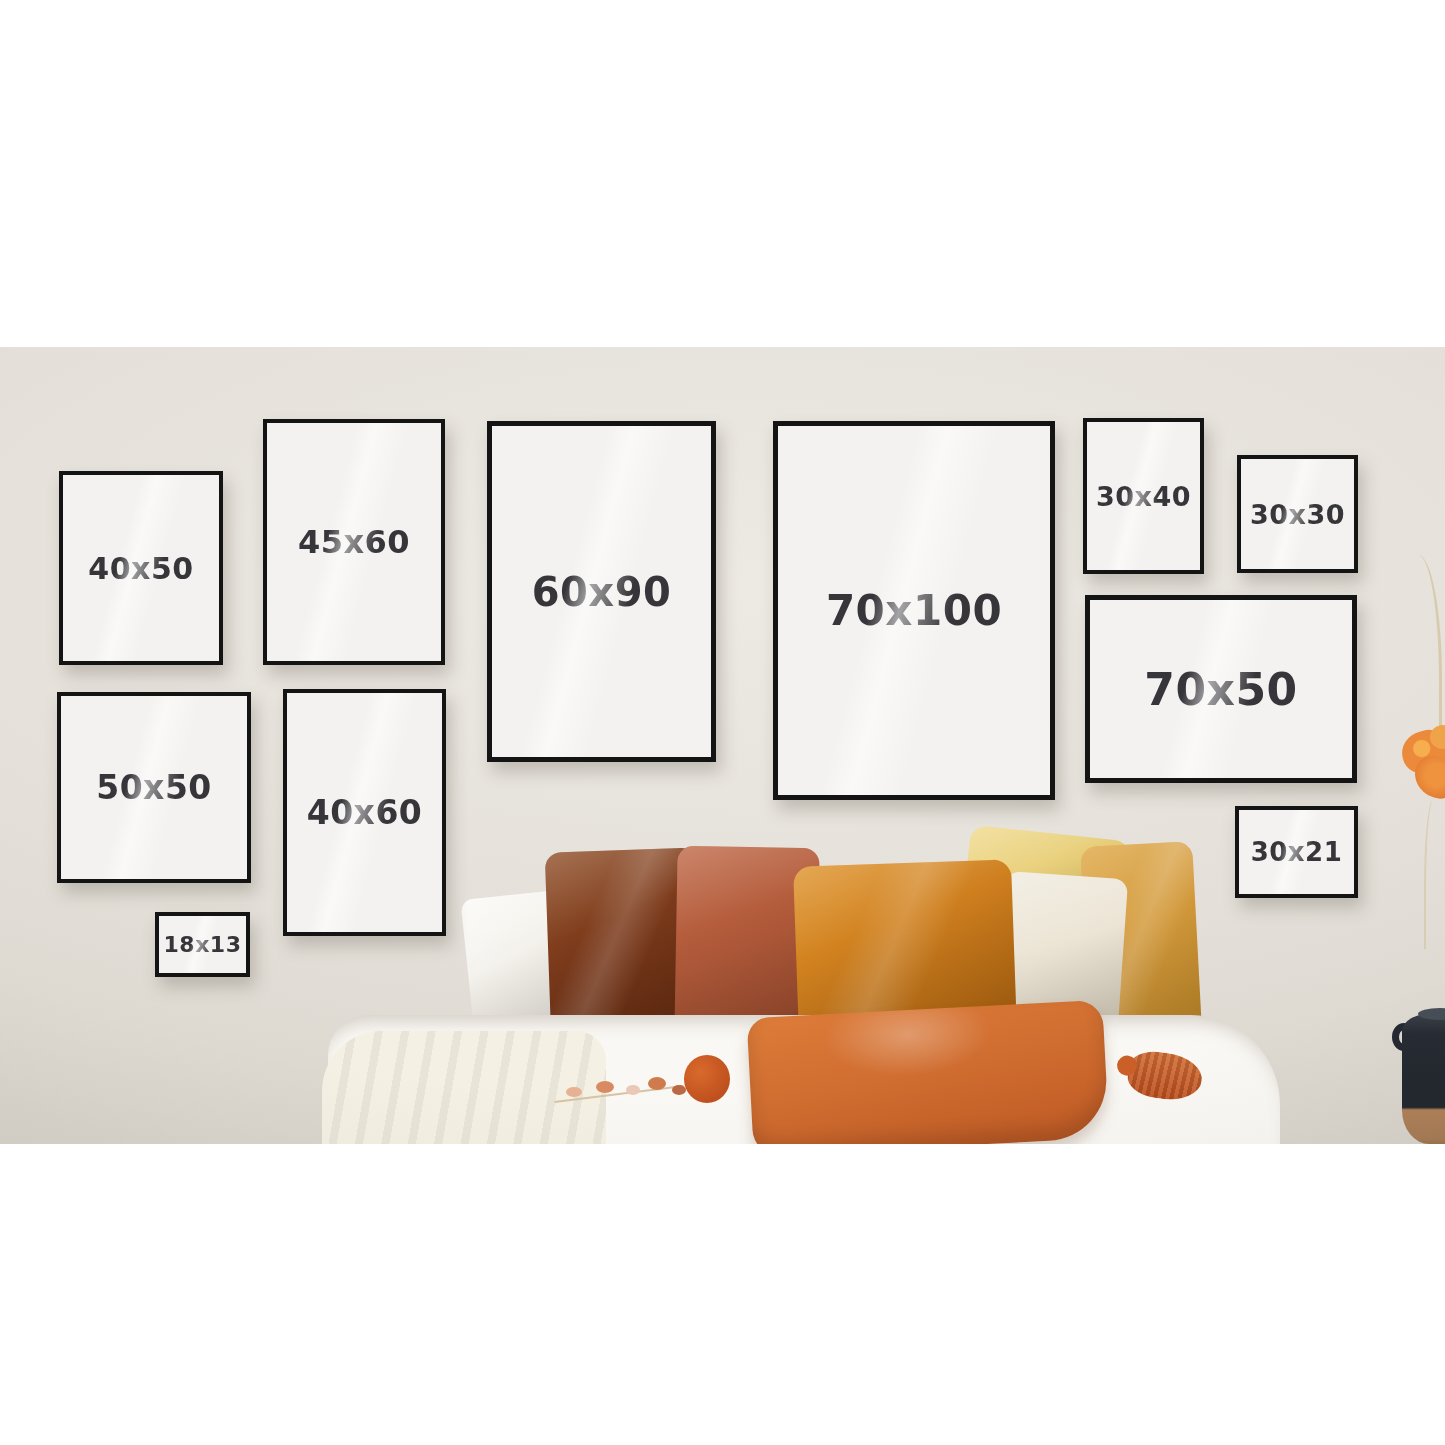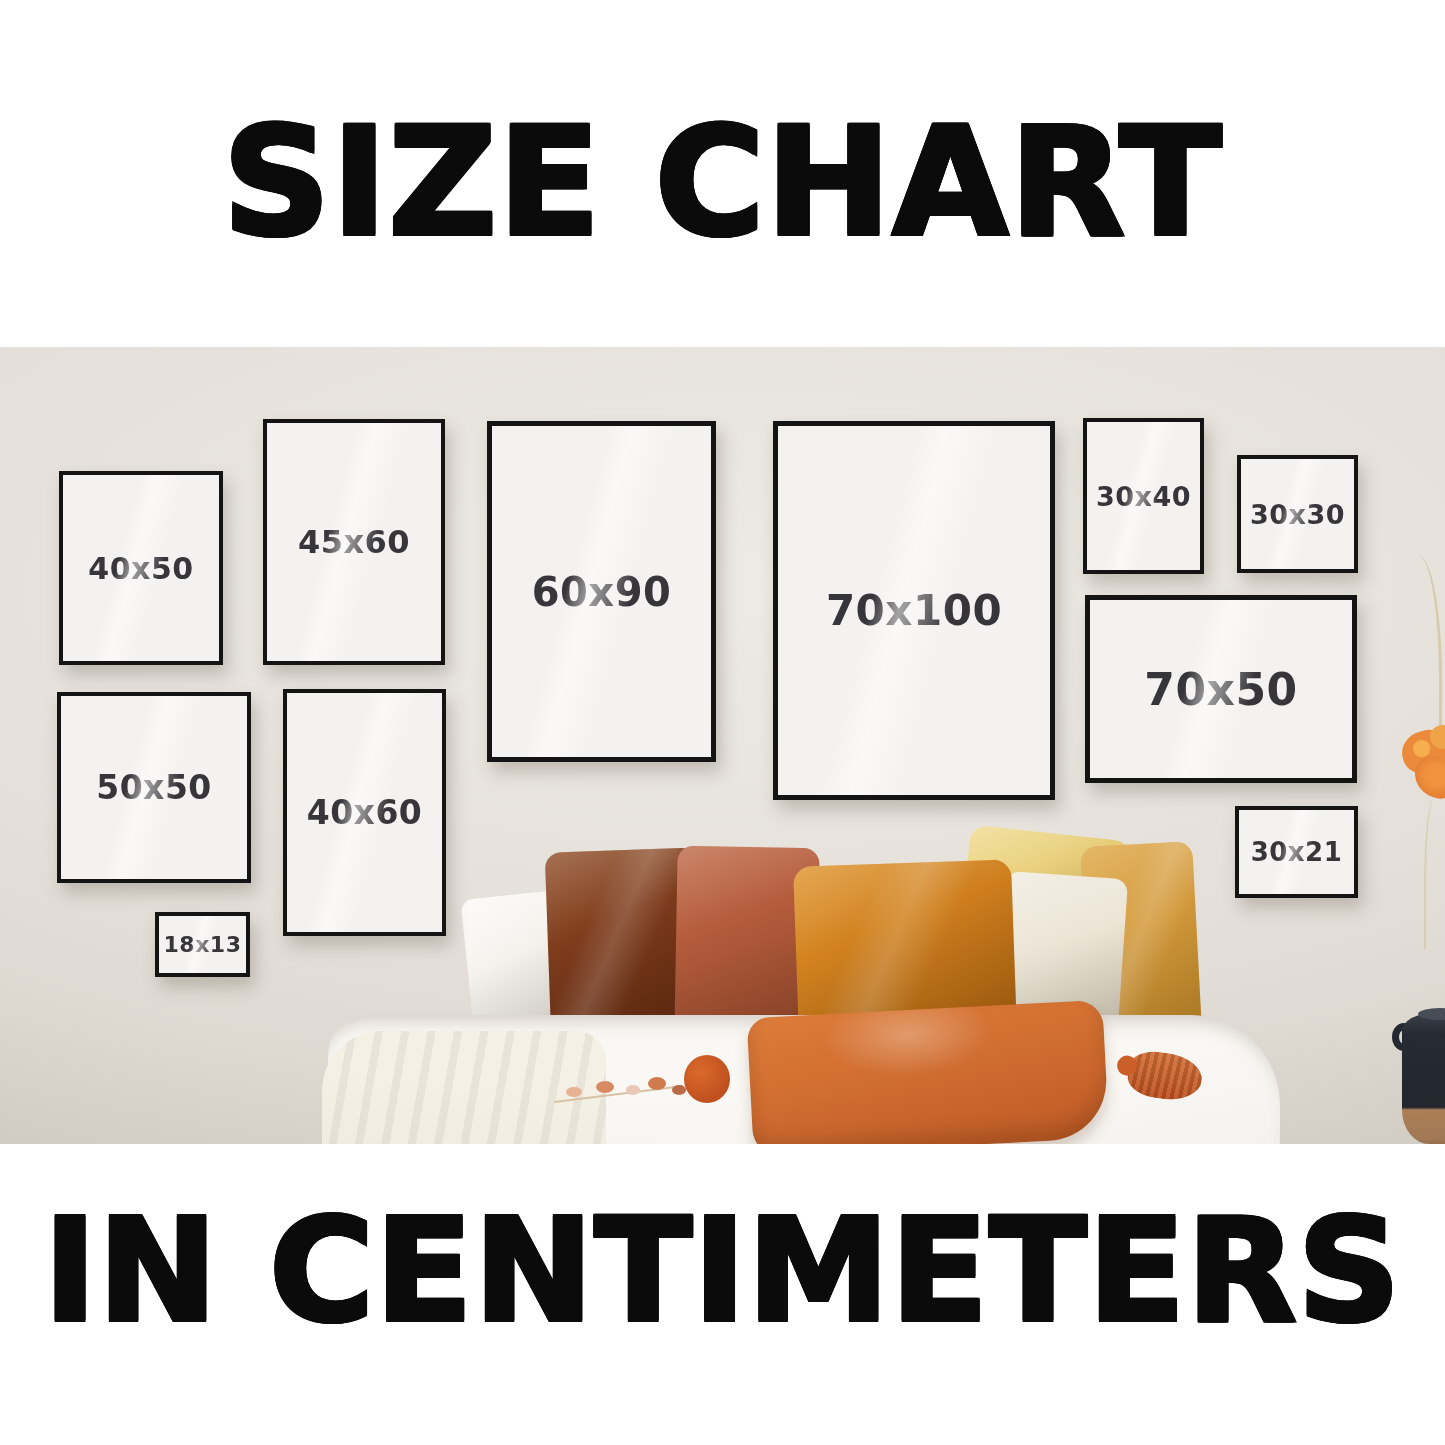--- a/index.html
+++ b/index.html
@@ -168,23 +168,20 @@
     background: radial-gradient(circle at 50% 45%, #ef933f 0 35%, #dd6f2a 100%);
     border-radius: 45% 55% 40% 60%; transform: rotate(20deg);
   }
   .petal-top { position: absolute; left: 28px; top: 0; width: 26px; height: 24px; background: #f0a44a; border-radius: 50%; }
 </style>
 </head>
 <body>
 
 <div class="canvas">
 
-  <header class="band band-top">
-    <h1 class="big-text">SIZE CHART</h1>
-  </header>
 
   <div class="photo">
 
     <div class="frame f1">
       <span class="flabel">40x50</span>
     </div>
     <div class="frame f2">
       <span class="flabel">45x60</span>
     </div>
     <div class="frame f3 thick">
@@ -249,17 +246,14 @@
     <div class="corner-petal"></div>
     <div class="vase">
       <div class="vase-handle"></div>
       <div class="vase-body"></div>
       <div class="vase-rim"></div>
     </div>
 
     <div class="vignette"></div>
   </div>
 
-  <footer class="band band-bottom">
-    <h2 class="big-text">IN CENTIMETERS</h2>
-  </footer>
 
 </div>
 
 </body></html>

